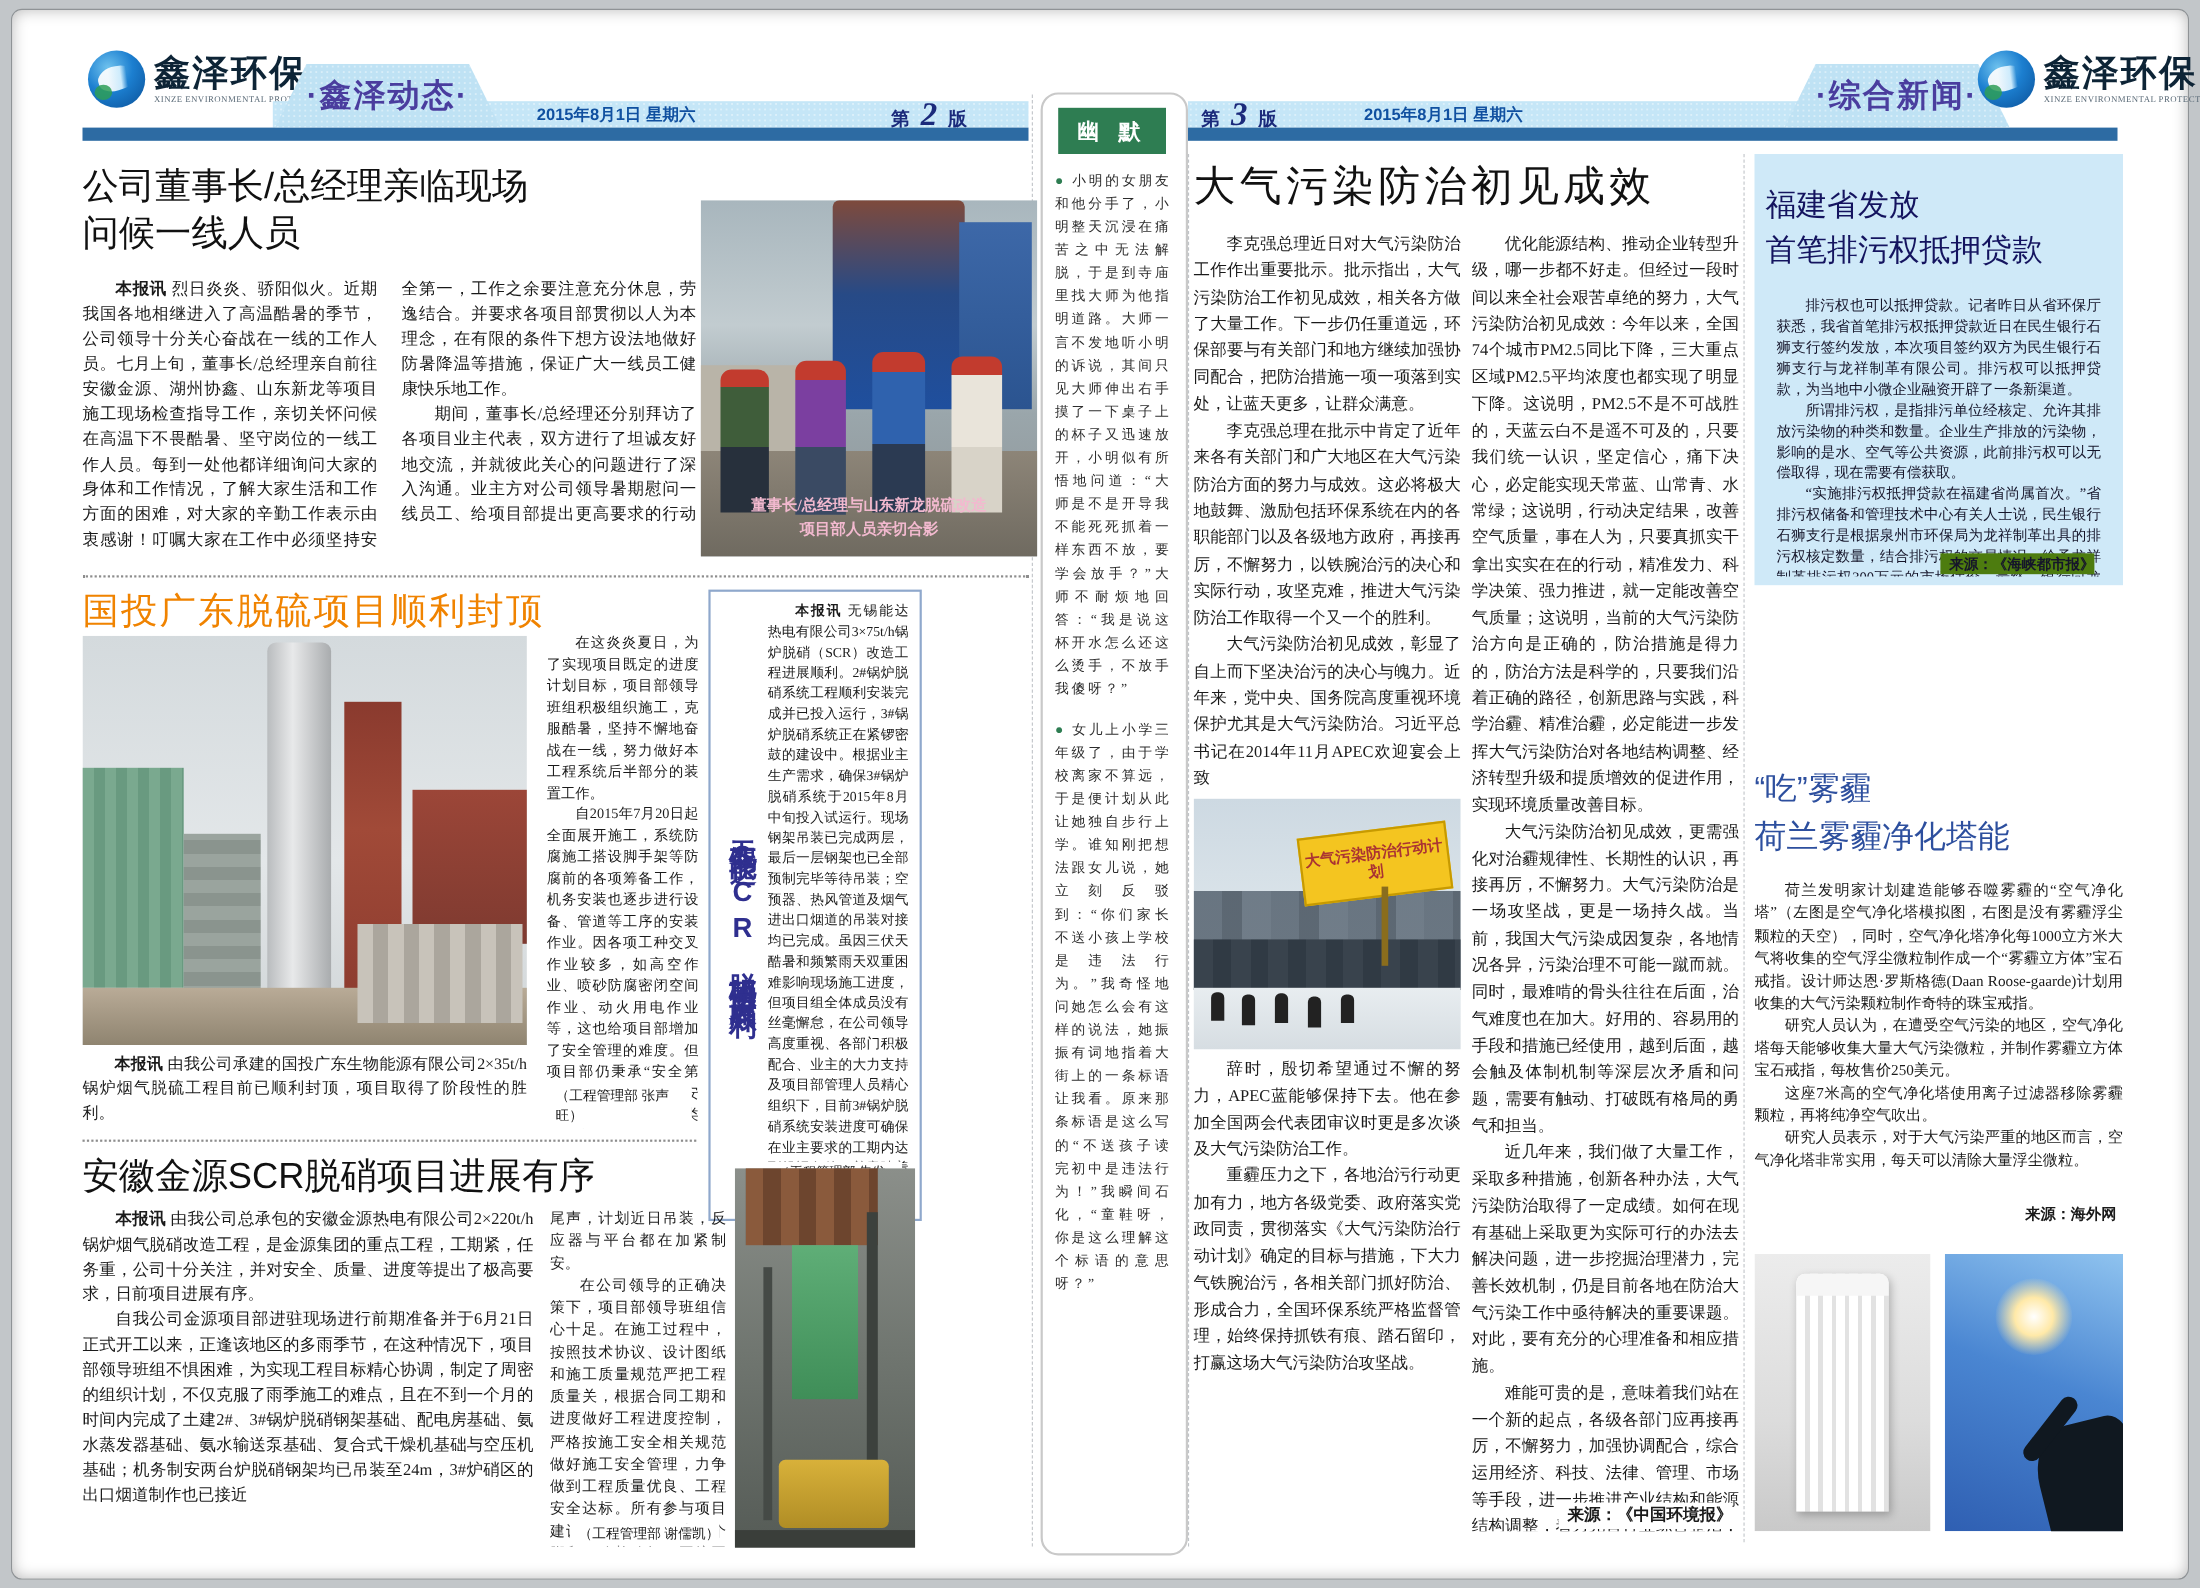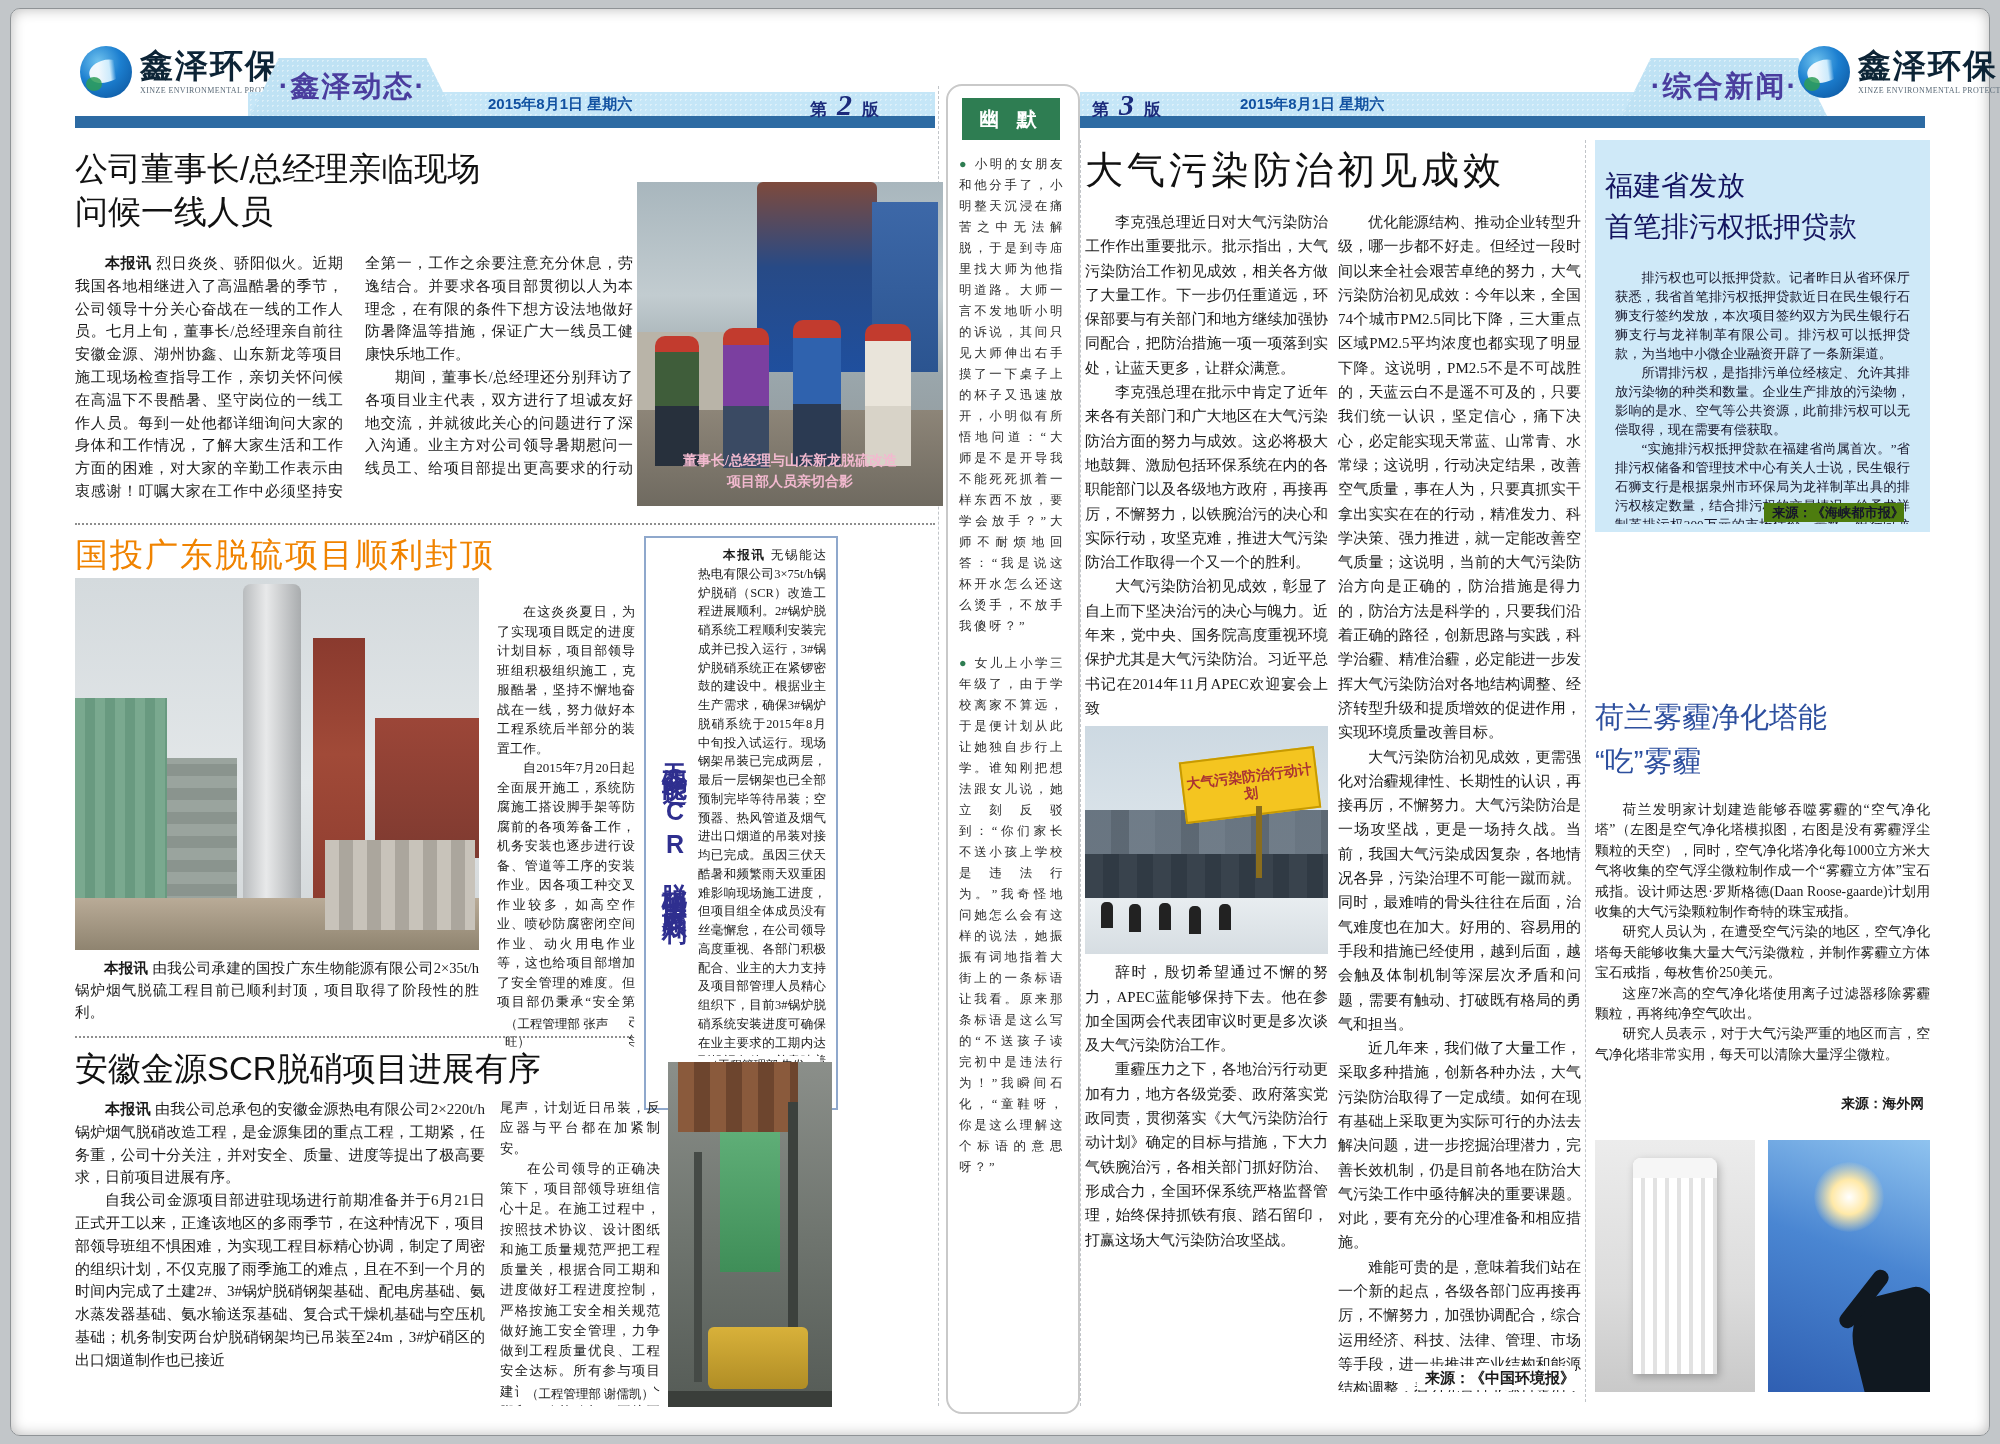--- a/index.html
+++ b/index.html
@@ -156,21 +156,21 @@
     <div class="abs" style="left:92px;top:180px;width:70px;height:150px;background:repeating-linear-gradient(0deg,#9aa49e 0 12px,#8a948e 12px 24px);"></div>
     <div class="abs" style="left:0;bottom:0;width:100%;height:52px;background:linear-gradient(180deg,#b9ab97,#8f8470);"></div>
     <div class="abs" style="left:250px;bottom:20px;width:150px;height:90px;background:repeating-linear-gradient(90deg,#c8c3ba 0 14px,#aba69d 14px 28px);"></div>
   </div>
   <div style="position:absolute;left:75px;top:958px;width:404px;height:66px;overflow:hidden;font-size:14.5px;line-height:1.5;color:#1a1a1a;">
     <p class="para">
       <span class="lead">本报讯</span>
       <span>由我公司承建的国投广东生物能源有限公司2×35t/h 锅炉烟气脱硫工程目前已顺利封顶，项目取得了阶段性的胜利。</span>
     </p>
   </div>
-  <div style="position:absolute;left:497px;top:574px;width:138px;height:452px;overflow:hidden;font-size:13px;line-height:1.5;color:#1a1a1a;margin-top:28px;">
+  <div style="position:absolute;left:497px;top:574px;width:138px;height:452px;overflow:hidden;font-size:13px;line-height:1.5;color:#1a1a1a;">
     <div>
         <p class="para">在这炎炎夏日，为了实现项目既定的进度计划目标，项目部领导班组积极组织施工，克服酷暑，坚持不懈地奋战在一线，努力做好本工程系统后半部分的装置工作。</p>
         <p class="para">自2015年7月20日起全面展开施工，系统防腐施工搭设脚手架等防腐前的各项筹备工作，机务安装也逐步进行设备、管道等工序的安装作业。因各项工种交叉作业较多，如高空作业、喷砂防腐密闭空间作业、动火用电作业等，这也给项目部增加了安全管理的难度。但项目部仍秉承“安全第一”的企业理念，严抓安全生产，针对现场各类作业方式拟定了相应的作业方案，确保工程施工安全顺利地进行。</p>
       </div>
     <div class="pin" style="font-size:12.5px;">（工程管理部 张声旺）</div>
   </div>
 
   <div style="position:absolute;left:644px;top:536px;width:190px;height:570px;border:2px solid #8fa8cc;background:#fff;">
     <div style="position:absolute;left:2px;top:6px;bottom:6px;width:44px;writing-mode:vertical-rl;text-orientation:upright;
          font-family:'Liberation Sans',sans-serif;font-weight:bold;font-size:25px;color:#2f2f8f;letter-spacing:5px;text-align:center;">无锡能达SCR脱硝项目进展顺利</div>
@@ -257,22 +257,22 @@
       <div>
           <p class="para">排污权也可以抵押贷款。记者昨日从省环保厅获悉，我省首笔排污权抵押贷款近日在民生银行石狮支行签约发放，本次项目签约双方为民生银行石狮支行与龙祥制革有限公司。排污权可以抵押贷款，为当地中小微企业融资开辟了一条新渠道。</p>
           <p class="para">所谓排污权，是指排污单位经核定、允许其排放污染物的种类和数量。企业生产排放的污染物，影响的是水、空气等公共资源，此前排污权可以无偿取得，现在需要有偿获取。</p>
           <p class="para">“实施排污权抵押贷款在福建省尚属首次。”省排污权储备和管理技术中心有关人士说，民生银行石狮支行是根据泉州市环保局为龙祥制革出具的排污权核定数量，结合排污权的交易情况，给予龙祥制革排污权300万元的市场估价。最终，银行向龙祥制革发放了排污权抵押贷款200万元，期限1年，贷款年利率为6.63%，“这一贷款利率是比较优惠的。”</p>
         </div>
       <div class="pin" style="background:#4d7c0f;font-weight:bold;">来源：《海峡都市报》</div>
     </div>
   </div>
 
   <div class="htitle" style="position:absolute;left:1595px;top:696px;width:335px;font-size:29px;color:#2d4f9e;line-height:1.5;">
+    <div>“吃”雾霾</div>
     <div>荷兰雾霾净化塔能</div>
-    <div>“吃”雾霾</div>
   </div>
   <div style="position:absolute;left:1595px;top:800px;width:335px;height:316px;overflow:hidden;font-size:13.8px;line-height:1.48;color:#1a1a1a;">
     <div>
         <p class="para">荷兰发明家计划建造能够吞噬雾霾的“空气净化塔”（左图是空气净化塔模拟图，右图是没有雾霾浮尘颗粒的天空），同时，空气净化塔净化每1000立方米大气将收集的空气浮尘微粒制作成一个“雾霾立方体”宝石戒指。设计师达恩·罗斯格德(Daan Roose-gaarde)计划用收集的大气污染颗粒制作奇特的珠宝戒指。</p>
         <p class="para">研究人员认为，在遭受空气污染的地区，空气净化塔每天能够收集大量大气污染微粒，并制作雾霾立方体宝石戒指，每枚售价250美元。</p>
         <p class="para">这座7米高的空气净化塔使用离子过滤器移除雾霾颗粒，再将纯净空气吹出。</p>
         <p class="para">研究人员表示，对于大气污染严重的地区而言，空气净化塔非常实用，每天可以清除大量浮尘微粒。</p>
       </div>
     <div class="pin" style="font-weight:bold;">来源：海外网</div>
   </div>

